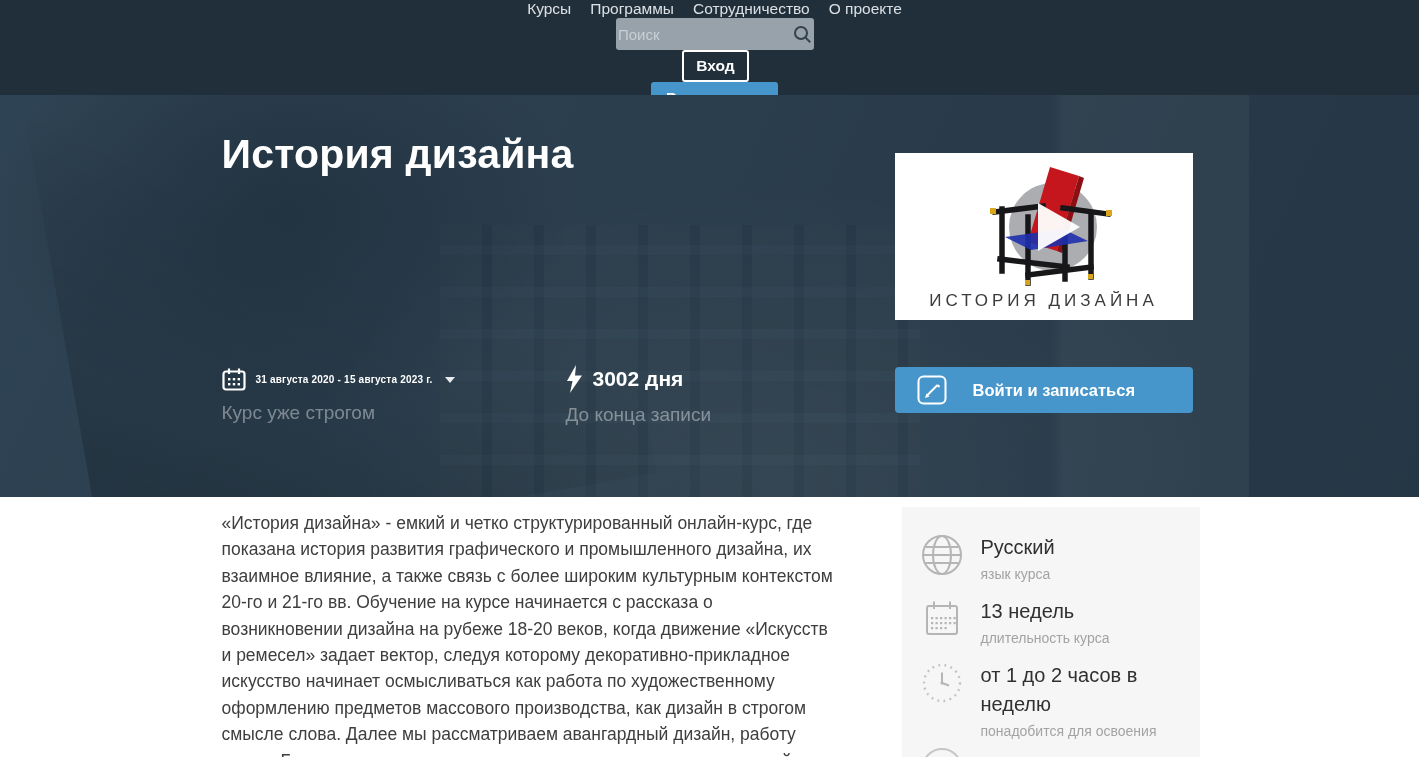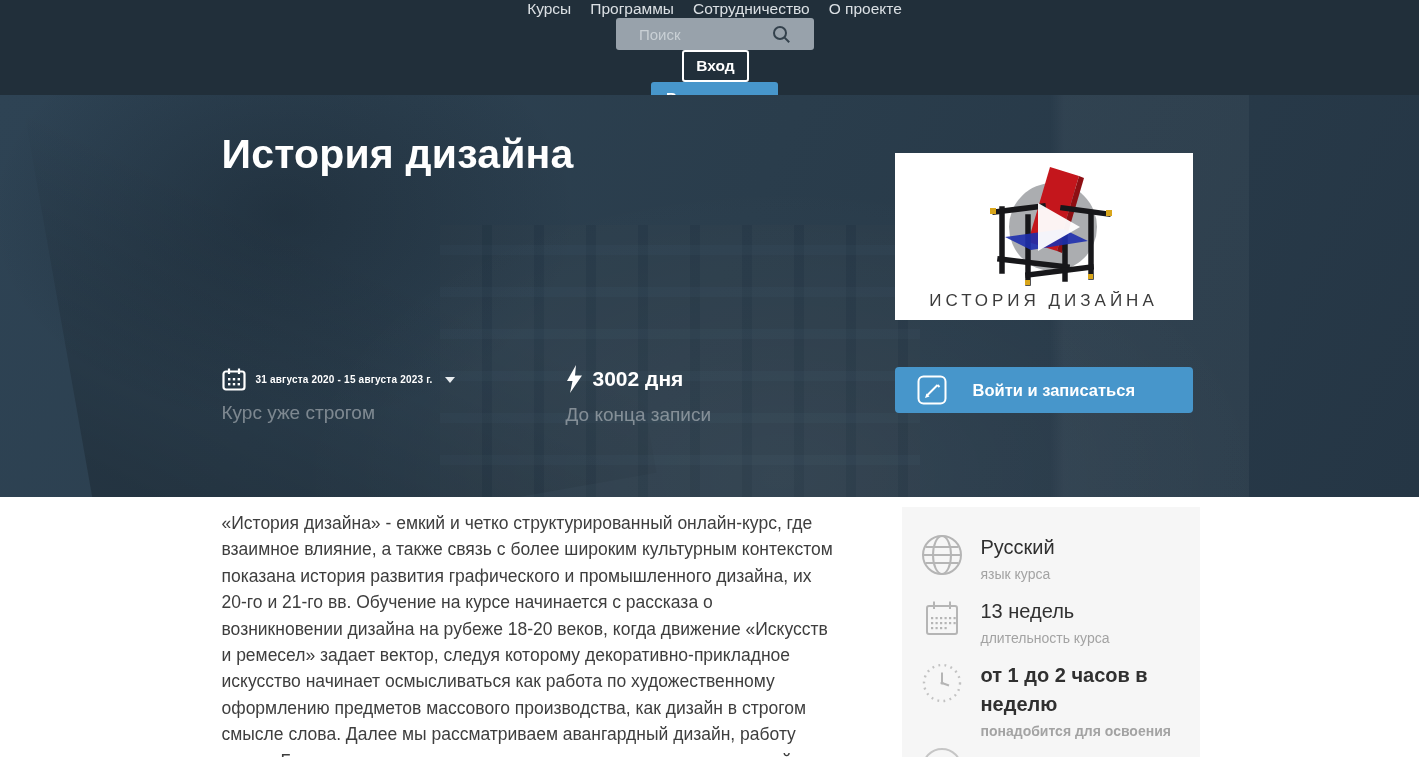--- a/index.html
+++ b/index.html
@@ -9,21 +9,21 @@
   
   .navbar { height:95px; background:#212f3a; display:flex; align-items:center; }
   .nav-inner { width:1032px; margin:0 auto; display:flex; align-items:center;flex-direction:column; }
   .logo { color:#fff; font-size:19px; line-height:20px; cursor:pointer; flex:none; }
   .logo-mark { display:inline-block; width:11px; height:11px; border:4px solid #3e9bd5;
                border-top-color:transparent; border-radius:50%; margin-right:2px;
                transform:translateY(2px); }
   .nav-links { display:flex; gap:19px; margin-left:10px; font-size:15.5px; color:#dbe0e4; flex:none; }
   .nav-links span { cursor:pointer; white-space:nowrap; }
   .search-box { margin-left:11px; width:198px; height:32px; background:#98a2ab; border-radius:3px;
-                display:flex; align-items:center; padding:0 23px; flex:none; }
+                display:flex; align-items:center; padding:0 2px; flex:none; }
   .search-box input { flex:1; background:transparent; border:none; outline:none;
                       font-size:15px; color:#273440; font-family:inherit; min-width:0; }
   .search-box input::placeholder { color:#c9d0d5; }
   .btn-login { margin-left:12px; height:32px; padding:0 12px; background:transparent;
                border:2px solid #fff; border-radius:3px; color:#fff; font-weight:700;
                font-size:15.5px; display:flex; align-items:center; cursor:pointer; flex:none; font-family:inherit; }
   .btn-register { margin-left:10px; height:32px; padding:0 15px; background:#4796cb; border:none;
                   border-radius:3px; color:#fff; font-weight:700; font-size:15.5px;
                   display:flex; align-items:center; cursor:pointer; flex:none; font-family:inherit; }
   .eye-wrap { margin-left:19px; cursor:pointer; display:flex; align-items:center; }
@@ -68,21 +68,21 @@
 
   
   .main { width:980px; margin:0 auto; display:flex; padding-top:10px; }
   .about { width:638px; margin-left:2px; padding-top:3px; color:#3e3e3e;
            font-size:17.5px; line-height:26.4px; }
   .pline { white-space:nowrap; }
 
   .facts-card { margin-left:auto; width:298px; min-height:560px; background:#f6f6f6;
                 padding:26px 14px 0 18px; }
   .fact { display:flex; align-items:flex-start; margin-bottom:14px; }
-  .fact:nth-child(3) { margin-bottom:6px;font-weight:bold; }
+  .fact:nth-child(3) { margin-bottom:6px; }
   .fact-icon { width:44px; height:44px; flex:none; }
   .fact-text { margin-left:17px; width:205px; }
   .fact-value { font-size:20px; line-height:29px; color:#303030; }
   .fact-label { margin-top:3px; font-size:14px; line-height:18px; color:#a3a3a3; }
   .fact-partial { margin-top:2px; }
 </style>
 </head>
 <body>
 
 <header class="navbar">
@@ -195,22 +195,22 @@
       <span class="enroll-label">Войти и записаться</span>
     </button>
 
   </div>
 </section>
 
 <div class="main">
 
   <div class="about">
     <div class="pline">«История дизайна» - емкий и четко структурированный онлайн-курс, где</div>
+    <div class="pline">показана история развития графического и промышленного дизайна, их</div>
     <div class="pline">взаимное влияние, а также связь с более широким культурным контекстом</div>
-    <div class="pline">показана история развития графического и промышленного дизайна, их</div>
     <div class="pline">20-го и 21-го вв. Обучение на курсе начинается с рассказа о</div>
     <div class="pline">возникновении дизайна на рубеже 18-20 веков, когда движение «Искусств</div>
     <div class="pline">и ремесел» задает вектор, следуя которому декоративно-прикладное</div>
     <div class="pline">искусство начинает осмысливаться как работа по художественному</div>
     <div class="pline">оформлению предметов массового производства, как дизайн в строгом</div>
     <div class="pline">смысле слова. Далее мы рассматриваем авангардный дизайн, работу</div>
     <div class="pline">школы Баухауз, возникновение и развитие национальных школ дизайна и</div>
   </div>
 
   <aside class="facts-card">

